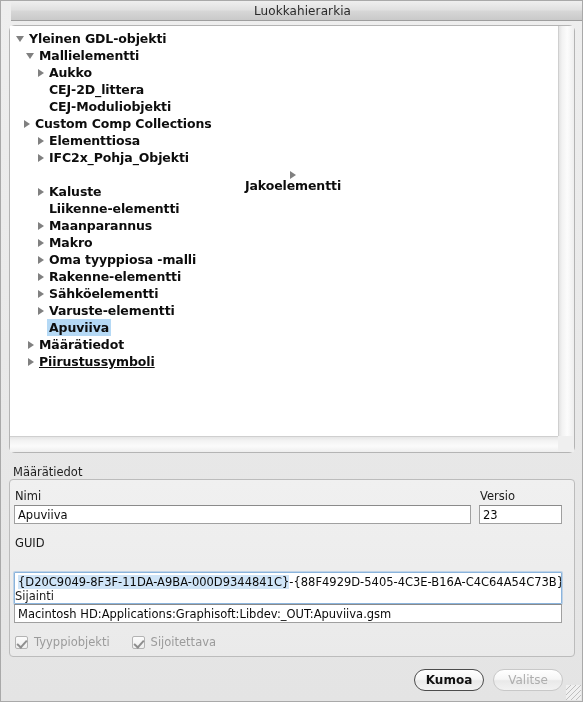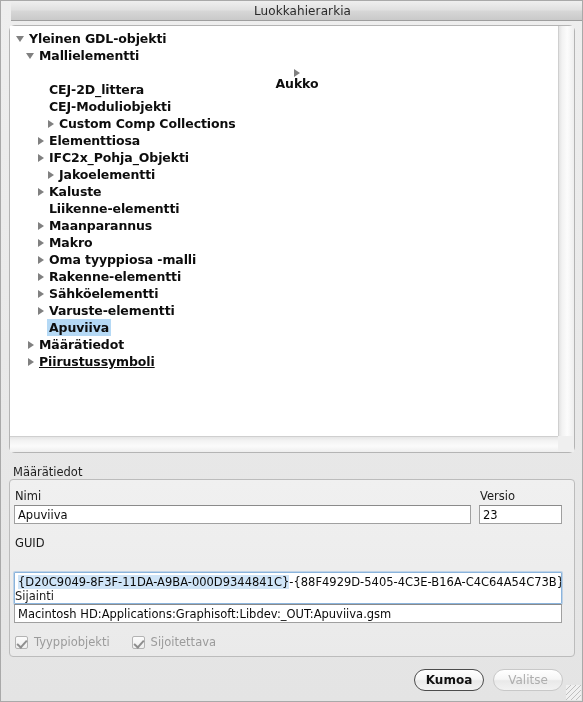--- a/index.html
+++ b/index.html
@@ -299,45 +299,45 @@
     <div class="tree-viewport">
       <div class="tree-list" id="tree-list">
           <div class="tree-row" style="padding-left: 6px;">
             <span class="twisty open"></span>
             <span class="tree-label">Yleinen GDL-objekti</span>
           </div>
           <div class="tree-row" style="padding-left: 16px;">
             <span class="twisty open"></span>
             <span class="tree-label">Mallielementti</span>
           </div>
-          <div class="tree-row" style="padding-left: 26px; flex-direction: column;">
+          <div class="tree-row" style="padding-left: 26px;">
             <span class="twisty closed"></span>
             <span class="tree-label">Aukko</span>
           </div>
           <div class="tree-row" style="padding-left: 26px;">
             <span class="twisty"></span>
             <span class="tree-label">CEJ-2D_littera</span>
           </div>
           <div class="tree-row" style="padding-left: 26px;">
             <span class="twisty"></span>
             <span class="tree-label">CEJ-Moduliobjekti</span>
           </div>
-          <div class="tree-row" style="padding-left: 26px; margin-left: 10px;">
+          <div class="tree-row" style="padding-left: 12px;">
             <span class="twisty closed"></span>
             <span class="tree-label">Custom Comp Collections</span>
           </div>
           <div class="tree-row" style="padding-left: 26px;">
             <span class="twisty closed"></span>
             <span class="tree-label">Elementtiosa</span>
           </div>
           <div class="tree-row" style="padding-left: 26px;">
             <span class="twisty closed"></span>
             <span class="tree-label">IFC2x_Pohja_Objekti</span>
           </div>
-          <div class="tree-row" style="padding-left: 36px;">
+          <div class="tree-row" style="padding-left: 18px; flex-direction: column;">
             <span class="twisty closed"></span>
             <span class="tree-label">Jakoelementti</span>
           </div>
           <div class="tree-row" style="padding-left: 26px;">
             <span class="twisty closed"></span>
             <span class="tree-label">Kaluste</span>
           </div>
           <div class="tree-row" style="padding-left: 26px;">
             <span class="twisty"></span>
             <span class="tree-label">Liikenne-elementti</span>

